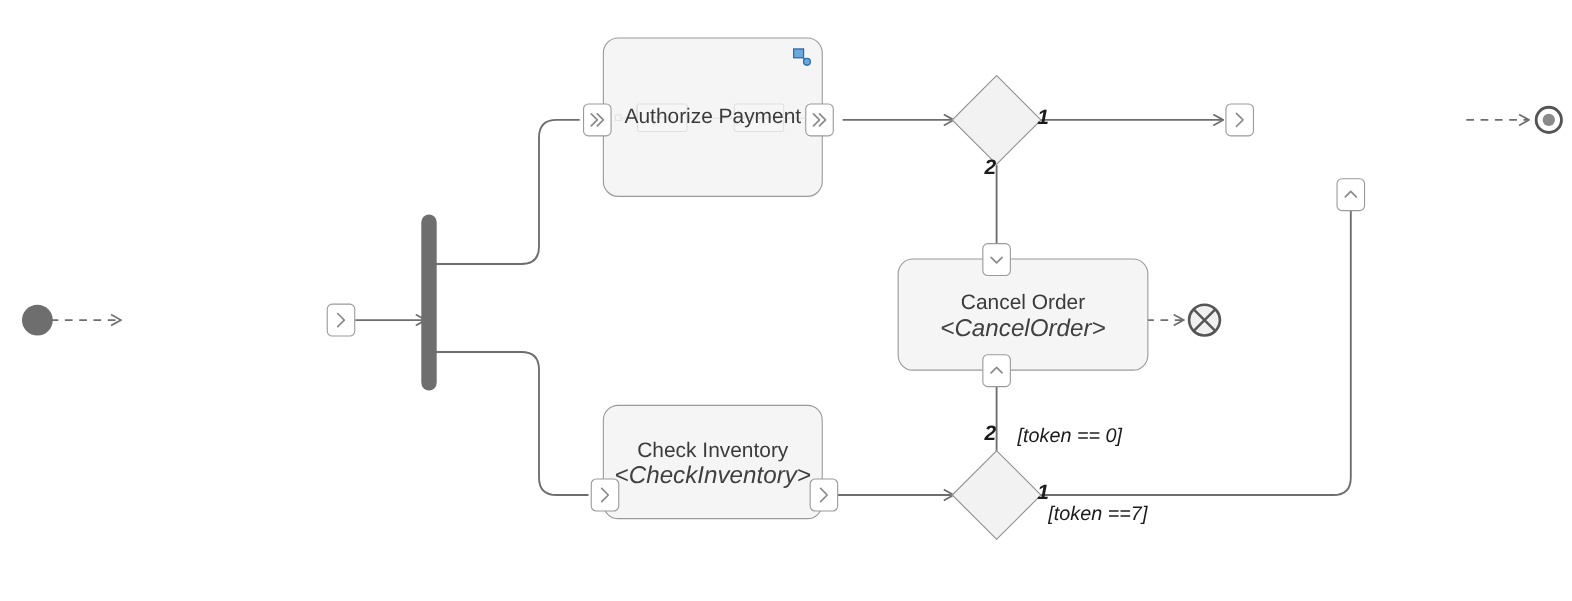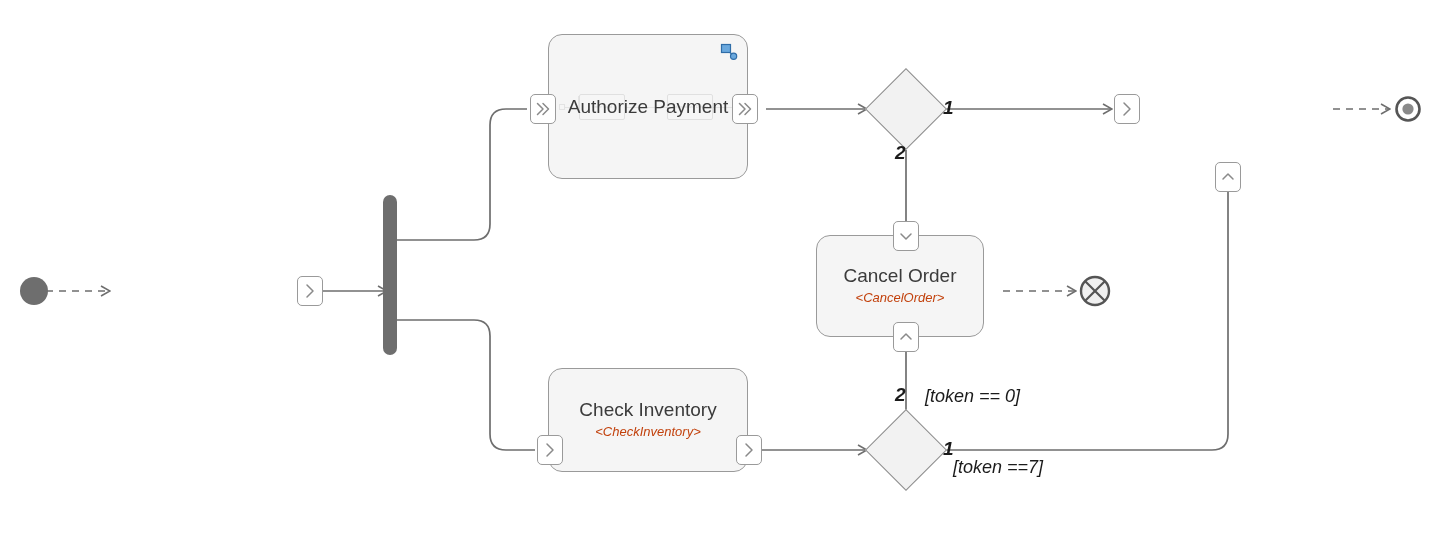--- a/index.html
+++ b/index.html
@@ -42,25 +42,25 @@
     color: #3d3d3d;
   }
   .node .title {
     font-size: 19px;
     line-height: 23px;
     text-align: center;
     white-space: pre-line;
     color: #3b3b3b;
   }
   .node .stereo {
-    font-size: 13px;
+    font-size: 22px;
     line-height: 21px;
     font-style: italic;
     text-align: right;
-    color: #c2410c;
+    color: #404040;
   }
   .node.center-mid {
     justify-content: center;
   }
 
   
   .subpreview {
     position: absolute;
     left: 10px;
     right: 10px;
@@ -259,21 +259,21 @@
         <path d="M2.5,2.5 L8,8 L2.5,13.5" fill="none" stroke="#8a8a8a" stroke-width="1.5" stroke-linecap="round" stroke-linejoin="round"></path>
         <path d="M8,2.5 L13.5,8 L8,13.5" fill="none" stroke="#8a8a8a" stroke-width="1.5" stroke-linecap="round" stroke-linejoin="round"></path>
       </svg>
     </span>
   </div>
 
   <div class="diamond" style="left:877px; top:80px; width:58px; height:58px;"></div>
   <div class="elabel branchnum" style="left:943px; top:98px;">1</div>
   <div class="elabel branchnum" style="left:895px; top:143px;">2</div>
 
-  <div class="node" style="left:816px; top:235px; width:168px; height:102px;">
+  <div class="node" style="left:816px; top:235px; width:228px; height:102px;">
     <div class="title">Cancel Order</div>
     <div class="stereo">&lt;CancelOrder&gt;</div>
   </div>
   <div class="port" style="left:893px; top:221px;">
     <span>
       <svg width="16" height="12" viewBox="0 0 16 12">
         <path d="M3,4 L8,9 L13,4" fill="none" stroke="#8a8a8a" stroke-width="1.5" stroke-linecap="round" stroke-linejoin="round"></path>
       </svg>
     </span>
   </div>

